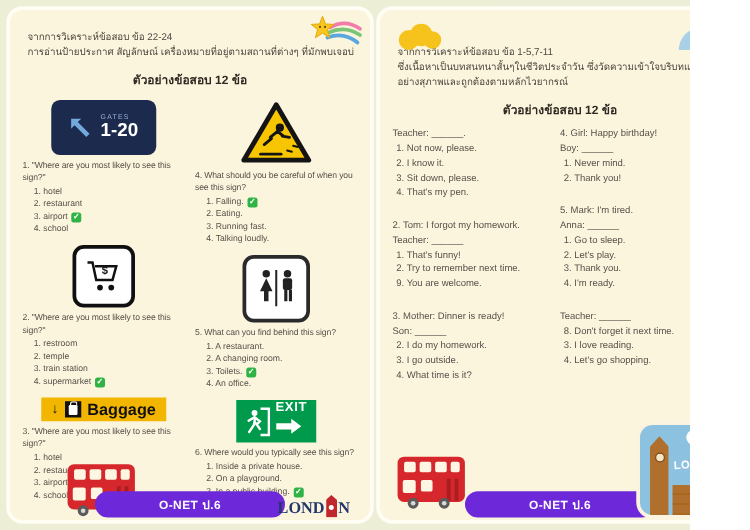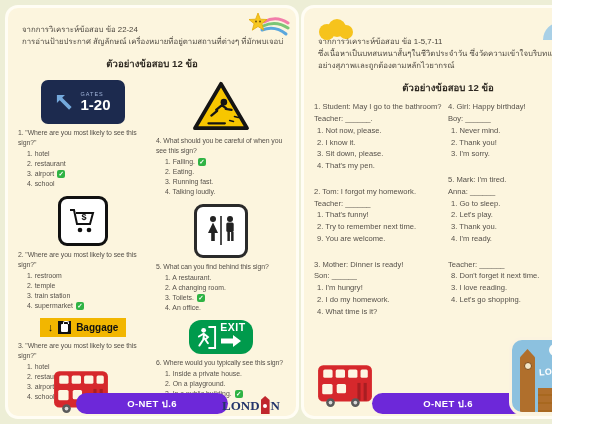--- a/index.html
+++ b/index.html
@@ -31,24 +31,24 @@
   .gates-top{font-size:5.5px;color:#9fb3d9;letter-spacing:1px;}
   .gates-main{font-size:15px;font-weight:bold;color:#fff;line-height:1.05;}
   .cartsign{width:44px;height:44px;background:#fff;border:3px solid #101010;border-radius:9px;
             display:flex;align-items:center;justify-content:center;}
   .baggage{height:19px;background:#f2b600;display:flex;align-items:center;gap:5px;padding:0 8px;}
   .bag-arrow{font-size:11px;font-weight:bold;color:#111;line-height:1;}
   .bag-box{width:13px;height:13px;background:#111;display:flex;align-items:center;justify-content:center;}
   .bag-case{width:7px;height:8px;background:#fff;border-radius:1px;position:relative;}
   .bag-case::before{content:"";position:absolute;left:1.5px;top:-2.5px;width:4px;height:2px;
                     border:1px solid #fff;border-bottom:none;border-radius:2px 2px 0 0;}
-  .bag-label{font-size:10px;font-weight:bold;color:#111;}
+  .bag-label{font-size:13px;font-weight:bold;color:#111;}
   .restroom{width:48px;height:48px;background:#fff;border:3px solid #2a2a2a;border-radius:9px;
             display:flex;align-items:center;justify-content:center;}
-  .exit{width:64px;height:34px;background:#009a4c;border-radius:12px;display:flex;
+  .exit{width:64px;height:34px;background:#009a4c;border-radius:0;display:flex;
         align-items:center;justify-content:center;gap:3px;}
   .exit-label{font-size:10.5px;font-weight:bold;color:#fff;line-height:1;margin-bottom:2px;letter-spacing:0.5px;}
 
   
   .dial-cols{display:flex;padding:0 10px;margin-top:2px;}
   .dcol{width:50%;}
   .dq{font-size:7.6px;color:#56514a;line-height:1.55;margin-bottom:14px;}
   .dline{white-space:nowrap;}
   .dopt{padding-left:3px;white-space:nowrap;}
 
@@ -323,49 +323,47 @@
     <div class="ph" style="padding-top:28px">
       <div>จากการวิเคราะห์ข้อสอบ ข้อ 1-5,7-11</div>
       <div>ซึ่งเนื้อหาเป็นบทสนทนาสั้นๆในชีวิตประจำวัน ซึ่งวัดความเข้าใจบริบทและการโต้ตอบ</div>
       <div>อย่างสุภาพและถูกต้องตามหลักไวยากรณ์</div>
     </div>
     <div class="subtitle">ตัวอย่างข้อสอบ 12 ข้อ</div>
 
     <div class="dial-cols">
       <div class="dcol">
         <div class="dq">
-          <div class="dline">1. Student: May I go to the bathroom?</div>
           <div class="dline">Teacher: ______.</div>
           <div class="dopt">1. Not now, please.</div>
           <div class="dopt">2. I know it.</div>
           <div class="dopt">3. Sit down, please.</div>
           <div class="dopt">4. That's my pen.</div>
         </div>
         <div class="dq">
           <div class="dline">2. Tom: I forgot my homework.</div>
           <div class="dline">Teacher: ______</div>
           <div class="dopt">1. That's funny!</div>
           <div class="dopt">2. Try to remember next time.</div>
           <div class="dopt">9. You are welcome.</div>
         </div>
         <div class="dq">
           <div class="dline">3. Mother: Dinner is ready!</div>
           <div class="dline">Son: ______</div>
-          <div class="dopt">1. I'm hungry!</div>
           <div class="dopt">2. I do my homework.</div>
+          <div class="dopt">3. I go outside.</div>
           <div class="dopt">4. What time is it?</div>
         </div>
       </div>
       <div class="dcol">
         <div class="dq">
           <div class="dline">4. Girl: Happy birthday!</div>
           <div class="dline">Boy: ______</div>
           <div class="dopt">1. Never mind.</div>
           <div class="dopt">2. Thank you!</div>
-          <div class="dopt">3. I'm sorry.</div>
         </div>
         <div class="dq">
           <div class="dline">5. Mark: I'm tired.</div>
           <div class="dline">Anna: ______</div>
           <div class="dopt">1. Go to sleep.</div>
           <div class="dopt">2. Let's play.</div>
           <div class="dopt">3. Thank you.</div>
           <div class="dopt">4. I'm ready.</div>
         </div>
         <div class="dq">

